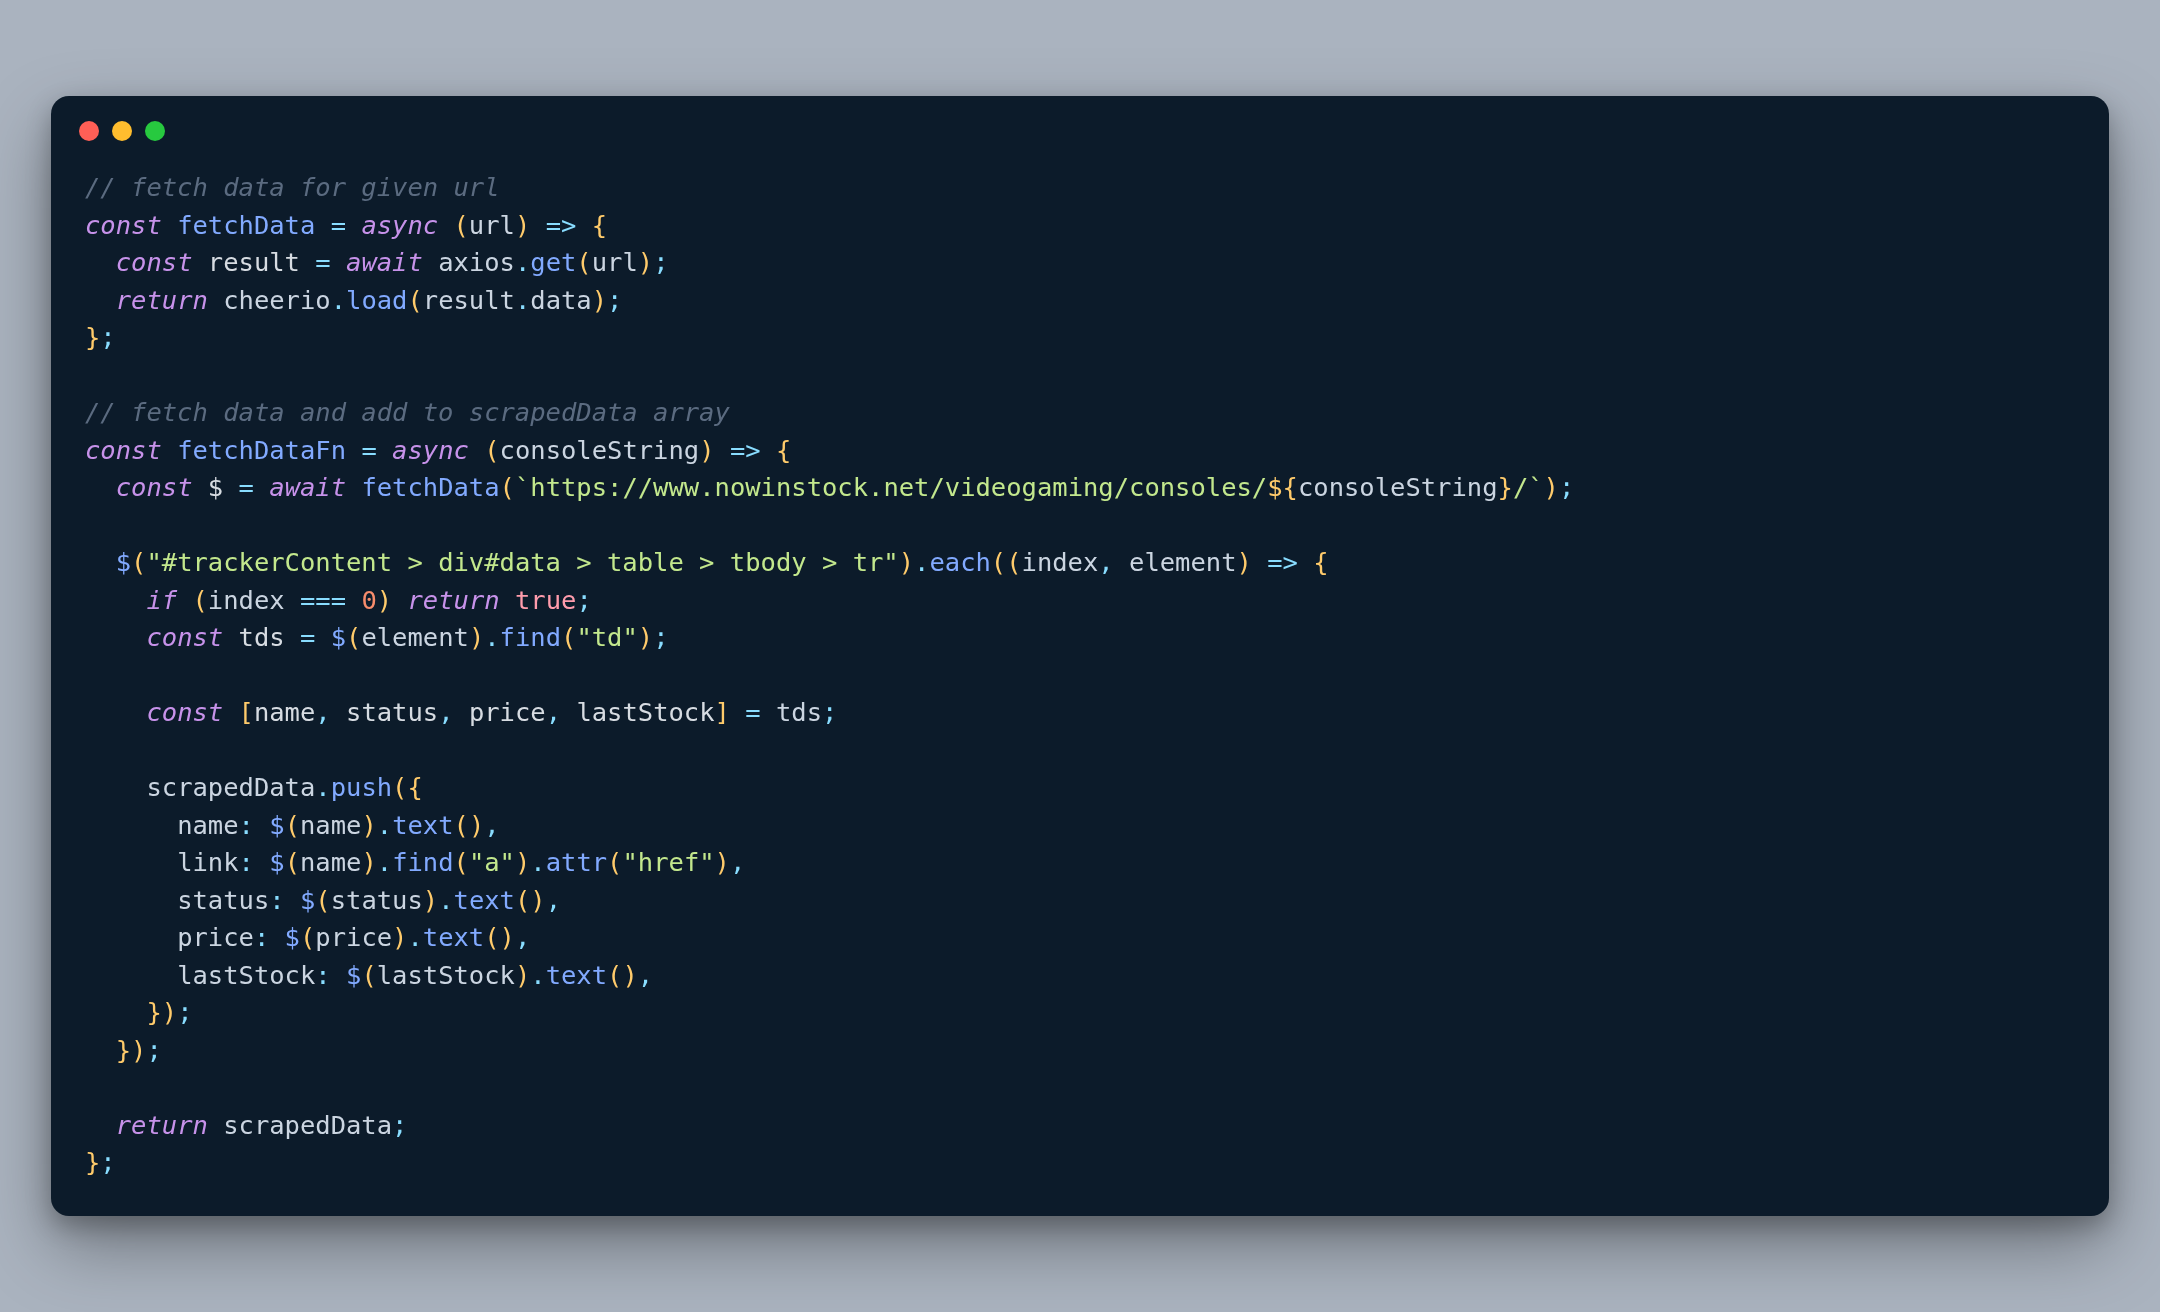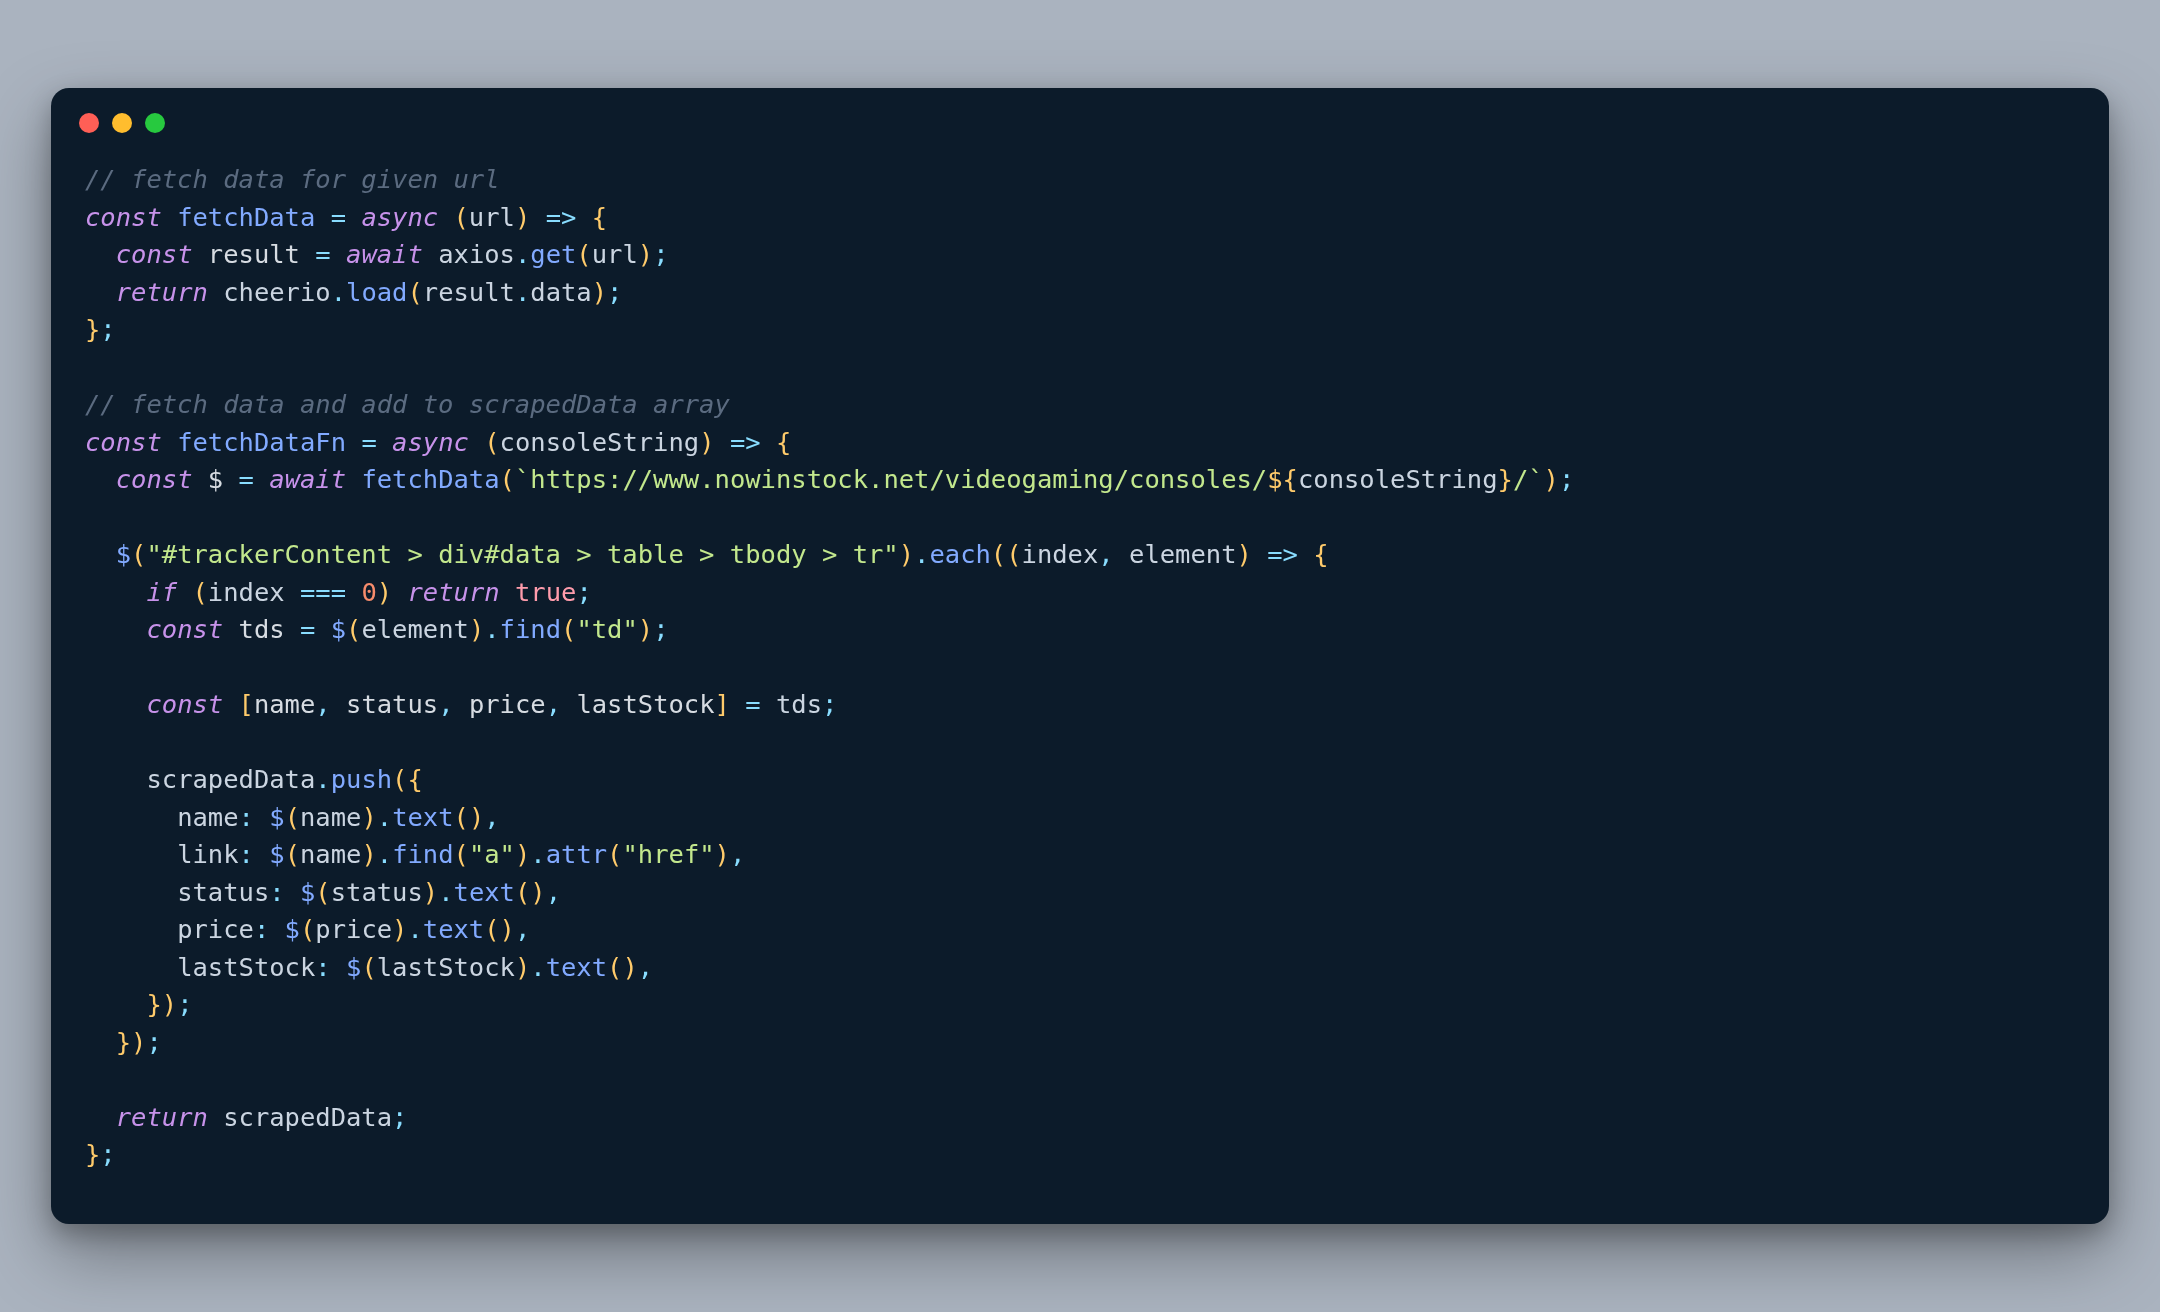--- a/index.html
+++ b/index.html
@@ -10,21 +10,21 @@
     display: flex;
     align-items: center;
     justify-content: center;
     font-family: ui-monospace, "SF Mono", Menlo, Consolas, monospace;
   }
   .window {
     width: 2058px;
     background: #0c1b2a;
     border-radius: 18px;
     box-shadow: 0 30px 70px rgba(0,0,0,0.35), 0 10px 25px rgba(0,0,0,0.25);
-    padding-bottom: 20px;
+    padding-bottom: 4px;
     overflow: hidden;
   }
   .titlebar {
     display: flex;
     align-items: center;
     gap: 13px;
     padding: 25px 28px 6px 28px;
   }
   .dot {
     width: 20px; height: 20px; border-radius: 50%;

